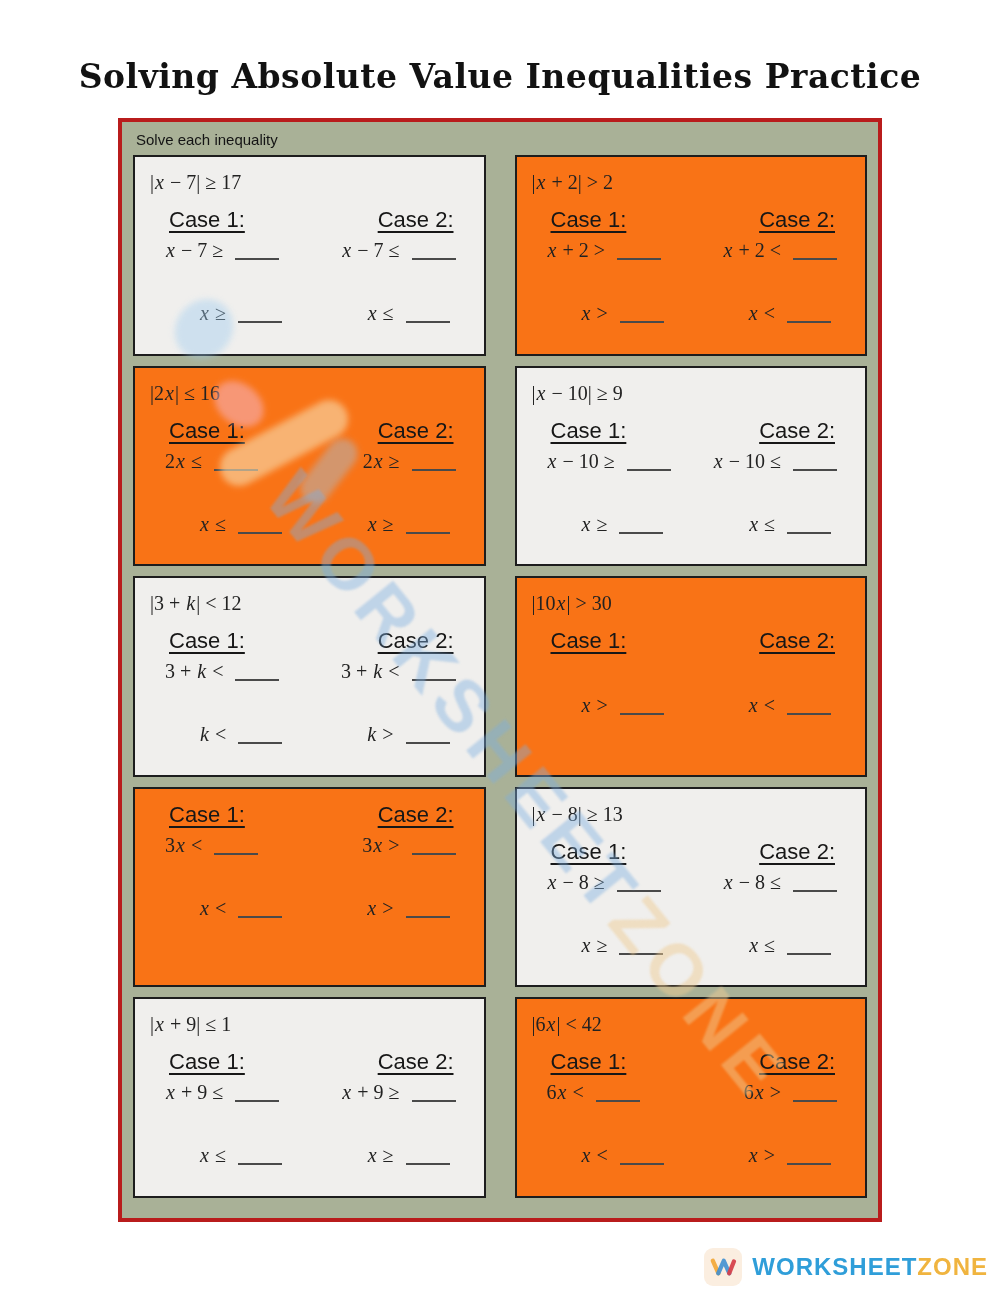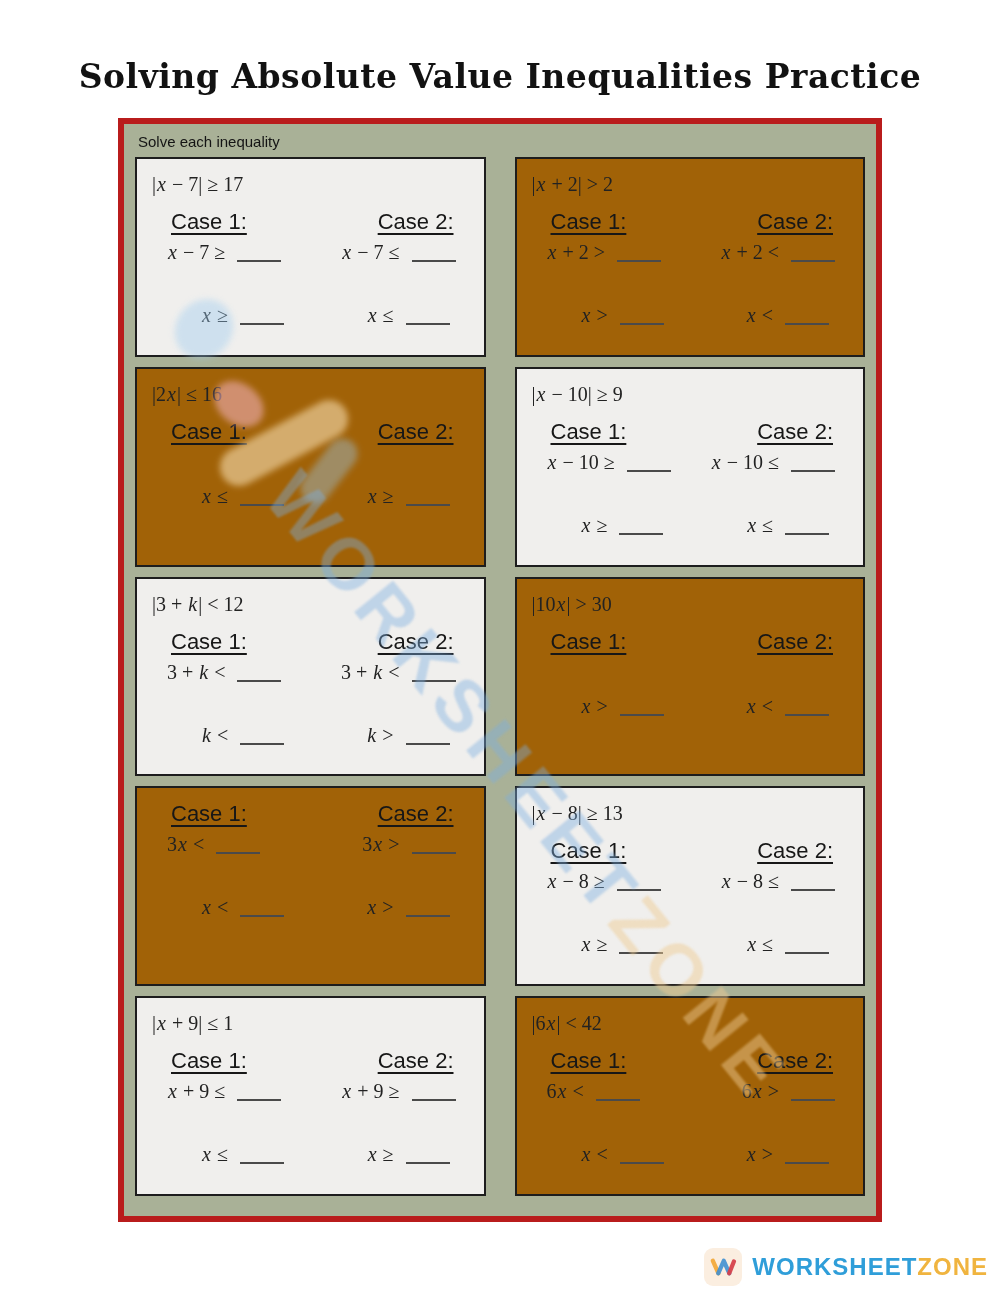--- a/index.html
+++ b/index.html
@@ -7,25 +7,25 @@
        font-family:"Liberation Sans",sans-serif;}
   .page{position:absolute;inset:0;}
 
   
   .title{position:absolute;top:57px;left:0;width:100%;text-align:center;
          font-family:"DejaVu Serif",serif;font-weight:700;font-size:33px;color:#121212;
          letter-spacing:0.5px;}
 
   
   .board{position:absolute;left:118px;top:118px;width:764px;height:1104px;box-sizing:border-box;
-         background:#a9b197;border:6px solid #b91c1c;padding:7px 11px 13px 11px;z-index:1;}
+         background:#a9b197;border:4px solid #b91c1c;padding:7px 11px 13px 11px;z-index:1;}
   .instruction{font-size:15px;color:#141414;margin:2px 0 7px 3px;}
   .grid{display:grid;grid-template-columns:1fr 1fr;grid-template-rows:repeat(5,1fr);
         gap:10px 29px;height:calc(100% - 33px);}
-  .cell{border:2px solid #1d1d1d;background:#a16207;box-sizing:border-box;overflow:hidden;}
+  .cell{border:2px solid #1d1d1d;background:#f97316;box-sizing:border-box;overflow:hidden;}
   .cell.shaded{background:#f0efed;}
 
   
   .math, .math i{font-family:"Liberation Serif",serif;color:#222;}
   .math i{font-style:italic;padding:0 1px;}
   .problem{font-size:20px;padding:14px 14px 0 15px;}
   .row{display:flex;justify-content:space-between;align-items:baseline;}
   .cases{margin-top:13px;padding:0 30px 0 34px;}
   .case-label{font-size:22px;color:#171717;text-decoration:underline;
               text-underline-offset:4px;text-decoration-thickness:1.5px;}
@@ -99,20 +99,24 @@
         <span class="math"><i>x</i> &lt; <span class="blank"></span></span>
       </div>
     </div>
 
     <div class="cell">
       <div class="problem math">|2<i>x</i>| ≤ 16</div>
       <div class="row cases">
         <span class="case-label">Case 1:</span>
         <span class="case-label">Case 2:</span>
       </div>
+      <div class="row line1">
+        <span class="math">2<i>x</i> ≤ <span class="blank"></span></span>
+        <span class="math">2<i>x</i> ≥ <span class="blank"></span></span>
+      </div>
       <div class="row line2">
         <span class="math"><i>x</i> ≤ <span class="blank"></span></span>
         <span class="math"><i>x</i> ≥ <span class="blank"></span></span>
       </div>
     </div>
 
     <div class="cell shaded">
       <div class="problem math">|<i>x</i> − 10| ≥ 9</div>
       <div class="row cases">
         <span class="case-label">Case 1:</span>

